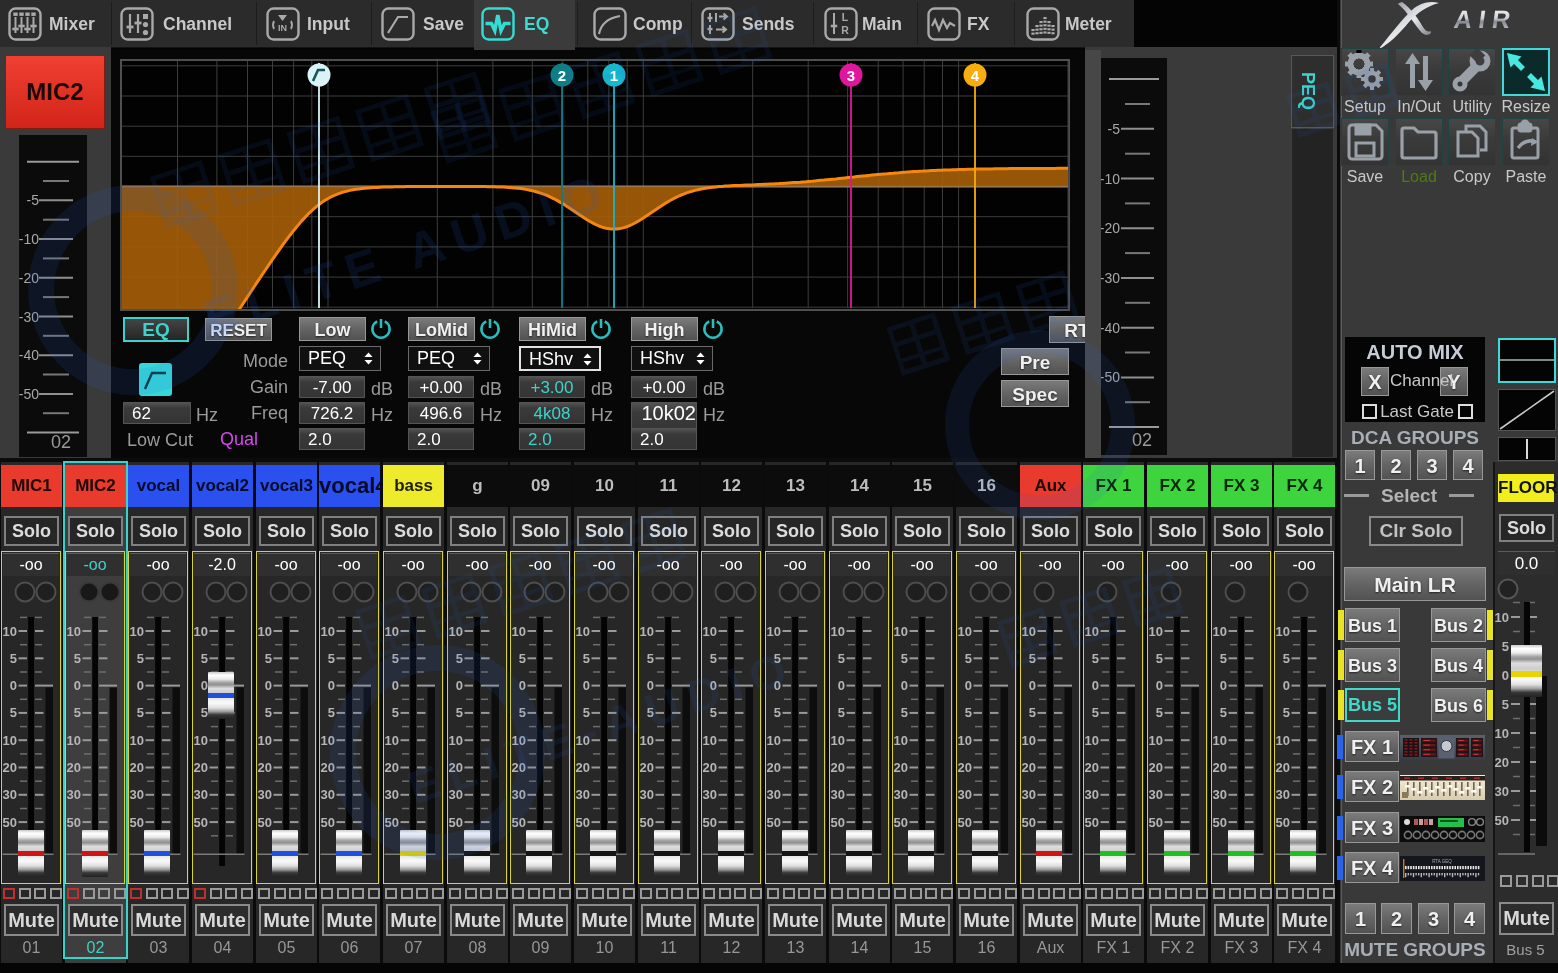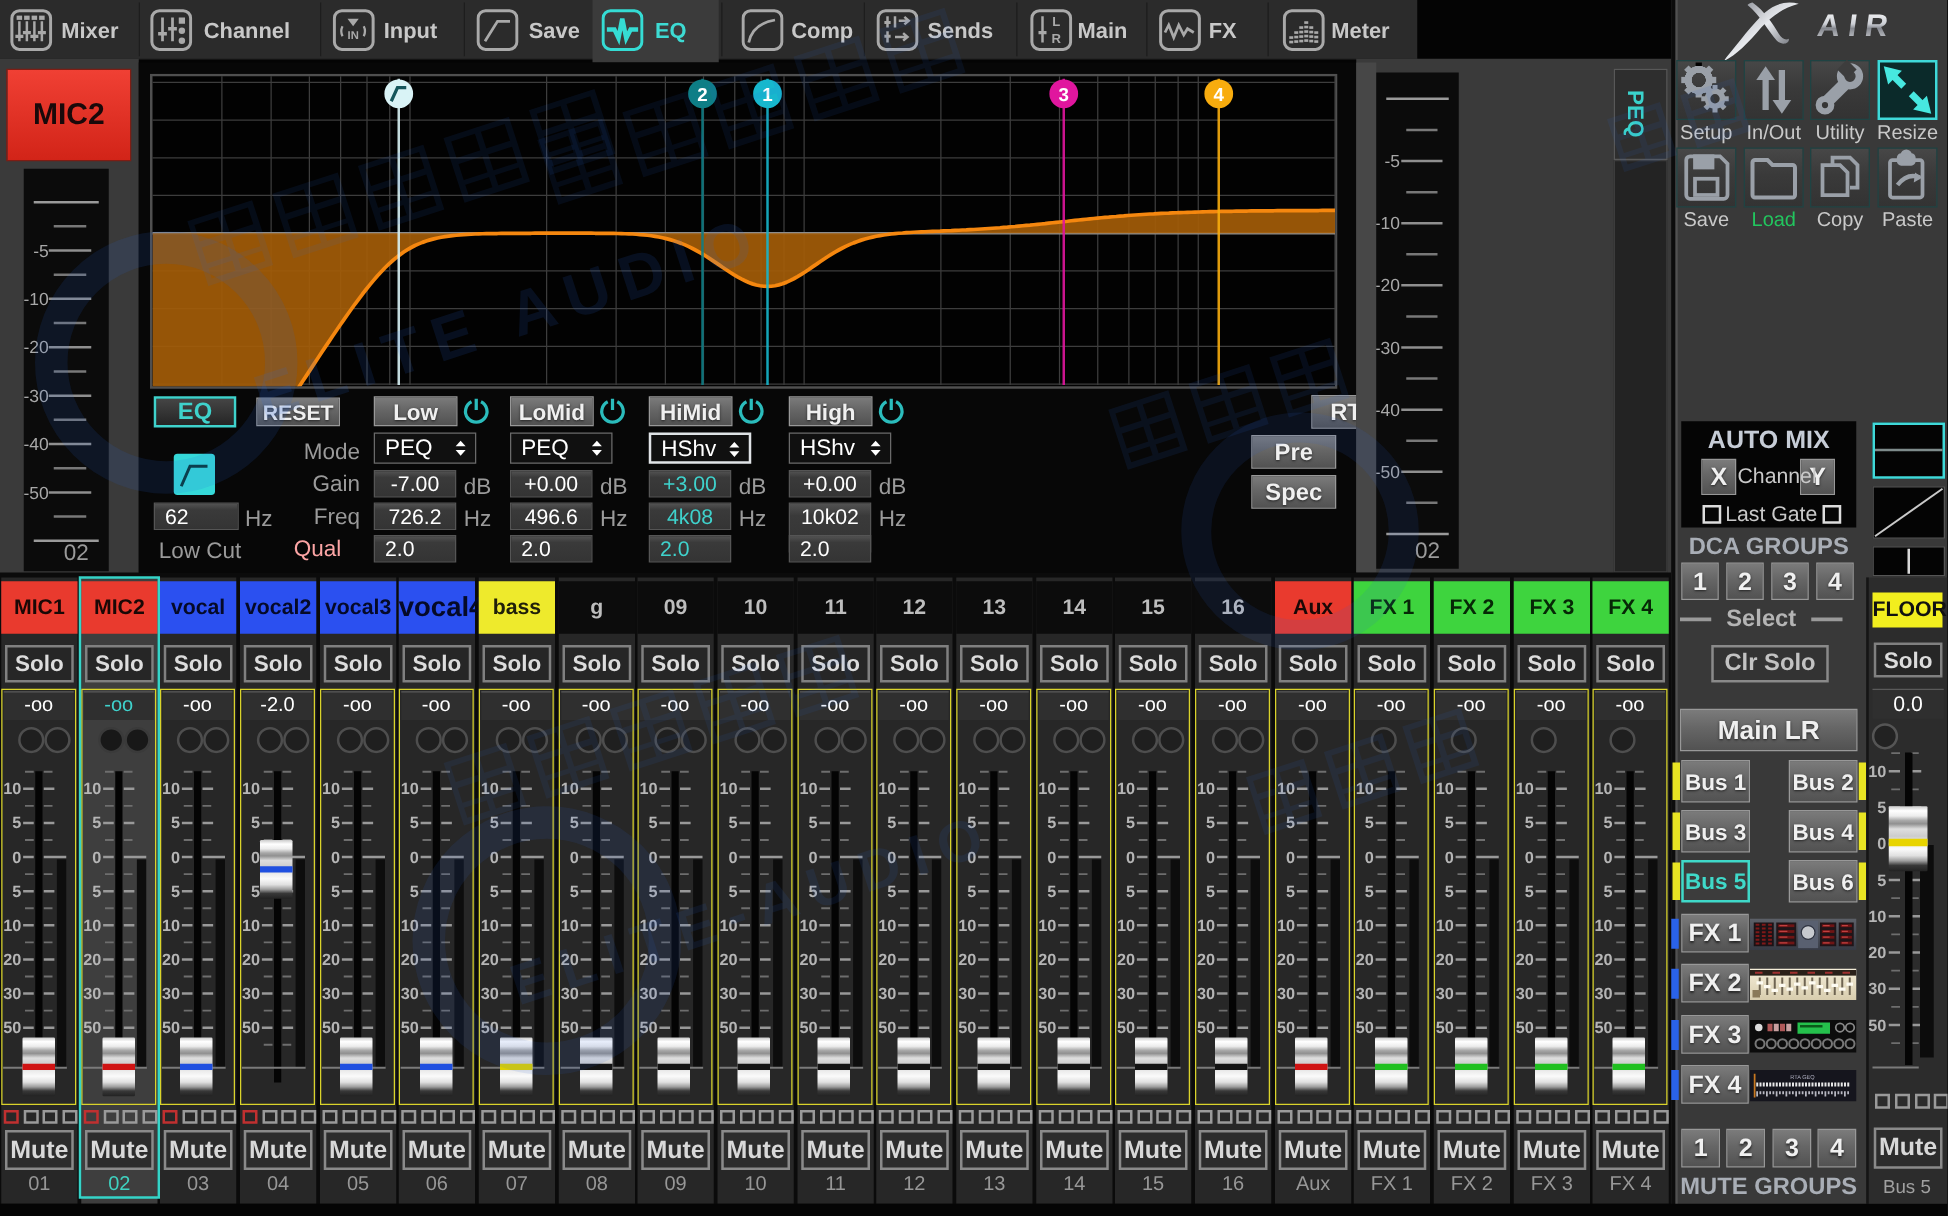--- a/index.html
+++ b/index.html
@@ -234,21 +234,21 @@
     <line x1="11" y1="1" x2="11" y2="10" stroke="#2bbcbc" stroke-width="2.6"></line>
   </svg>
 <div class="abs gbtn" style="left:631px;top:317px;width:67px;height:24px;font-size:18px;line-height:24px">High</div>
 <svg class="abs" style="left:702px;top:318px" width="22" height="22" viewBox="0 0 22 22">
     <path d="M7.2 3.4 A8.6 8.6 0 1 0 14.8 3.4" fill="none" stroke="#2bbcbc" stroke-width="2.6"></path>
     <line x1="11" y1="1" x2="11" y2="10" stroke="#2bbcbc" stroke-width="2.6"></line>
   </svg>
 <div class="abs" style="left:220px;top:351px;width:68px;text-align:right;color:#9a9a9a;font-size:18px">Mode</div>
 <div class="abs" style="left:220px;top:377px;width:68px;text-align:right;color:#9a9a9a;font-size:18px">Gain</div>
 <div class="abs" style="left:220px;top:403px;width:68px;text-align:right;color:#9a9a9a;font-size:18px">Freq</div>
-<div class="abs" style="left:220px;top:429px;width:68px;text-align:center;color:#fca5a5;font-size:18px">Qual</div>
+<div class="abs" style="left:220px;top:429px;width:68px;text-align:left;color:#d946ef;font-size:18px">Qual</div>
 <div class="abs" style="left:299px;top:346px;width:82px;height:25px;background:#101010;border:1px solid #6a6a6a;box-sizing:border-box;color:#fff;font-size:18px;line-height:22px;padding-left:8px">PEQ<svg class="abs" style="right:6px;top:4px" width="11" height="15" viewBox="0 0 11 15">
       <path d="M1.5 6 L5.5 1.5 L9.5 6 Z" fill="#fff"></path>
       <path d="M1.5 9 L5.5 13.5 L9.5 9 Z" fill="#fff"></path>
     </svg></div>
 <div class="abs" style="left:408px;top:346px;width:82px;height:25px;background:#101010;border:1px solid #6a6a6a;box-sizing:border-box;color:#fff;font-size:18px;line-height:22px;padding-left:8px">PEQ<svg class="abs" style="right:6px;top:4px" width="11" height="15" viewBox="0 0 11 15">
       <path d="M1.5 6 L5.5 1.5 L9.5 6 Z" fill="#fff"></path>
       <path d="M1.5 9 L5.5 13.5 L9.5 9 Z" fill="#fff"></path>
     </svg></div>
 <div class="abs" style="left:519px;top:346px;width:82px;height:25px;background:#101010;border:2px solid #dfe3e6;box-sizing:border-box;color:#fff;font-size:18px;line-height:22px;padding-left:8px">HShv<svg class="abs" style="right:6px;top:4px" width="11" height="15" viewBox="0 0 11 15">
       <path d="M1.5 6 L5.5 1.5 L9.5 6 Z" fill="#fff"></path>
@@ -265,21 +265,21 @@
 <div class="abs vb" style="left:519px;top:376px;width:66px;height:22px;text-align:center;color:#3fd2cc;font-size:17px">+3.00</div>
 <div class="abs" style="left:591px;top:379px;color:#9a9a9a;font-size:18px">dB</div>
 <div class="abs vb" style="left:631px;top:376px;width:66px;height:22px;text-align:center;color:#fff;font-size:17px">+0.00</div>
 <div class="abs" style="left:703px;top:379px;color:#9a9a9a;font-size:18px">dB</div>
 <div class="abs vb" style="left:299px;top:402px;width:66px;height:22px;text-align:center;color:#fff;font-size:17px">726.2</div>
 <div class="abs" style="left:371px;top:405px;color:#9a9a9a;font-size:18px">Hz</div>
 <div class="abs vb" style="left:408px;top:402px;width:66px;height:22px;text-align:center;color:#fff;font-size:17px">496.6</div>
 <div class="abs" style="left:480px;top:405px;color:#9a9a9a;font-size:18px">Hz</div>
 <div class="abs vb" style="left:519px;top:402px;width:66px;height:22px;text-align:center;color:#3fd2cc;font-size:17px">4k08</div>
 <div class="abs" style="left:591px;top:405px;color:#9a9a9a;font-size:18px">Hz</div>
-<div class="abs vb" style="left:631px;top:402px;width:66px;height:40px;text-align:center;color:#fff;font-size:17px">10k02</div>
+<div class="abs vb" style="left:631px;top:402px;width:66px;height:40px;text-align:right;color:#fff;font-size:20px">10k02</div>
 <div class="abs" style="left:703px;top:405px;color:#9a9a9a;font-size:18px">Hz</div>
 <div class="abs vb" style="left:299px;top:428px;width:66px;height:22px;text-align:left;padding-left:8px;color:#fff;font-size:17px">2.0</div>
 <div class="abs vb" style="left:408px;top:428px;width:66px;height:22px;text-align:left;padding-left:8px;color:#fff;font-size:17px">2.0</div>
 <div class="abs vb" style="left:519px;top:428px;width:66px;height:22px;text-align:left;padding-left:8px;color:#3fd2cc;font-size:17px">2.0</div>
 <div class="abs vb" style="left:631px;top:428px;width:66px;height:22px;text-align:left;padding-left:8px;color:#fff;font-size:17px">2.0</div>
 <div class="abs" style="left:139px;top:363px;width:33px;height:33px;background:#35d8d8;border-radius:3px"></div>
 <svg class="abs" style="left:139px;top:363px" width="33" height="33" viewBox="0 0 33 33">
     <path d="M6 26 L13 10 L27 10" stroke="#083a3a" stroke-width="2.4" fill="none"></path>
   </svg>
 <div class="abs vb" style="left:123px;top:402px;width:68px;height:22px;text-align:left;padding-left:8px;color:#fff;font-size:17px">62</div>
@@ -1763,21 +1763,21 @@
       <rect x="15" y="7" width="14" height="9" fill="#9aa0a8"></rect>
     </g>
   </svg>
 <div class="abs" style="left:1333px;top:168px;width:64px;text-align:center;color:#c9c9c9;font-size:16px">Save</div>
 <div class="abs" style="left:1395px;top:118px;width:48px;height:48px;background:linear-gradient(#474747 0%,#3a3a3a 45%,#333 100%);border:1px solid #1f4343;box-sizing:border-box"></div>
 <svg class="abs" style="left:1395px;top:118px" width="48" height="48" viewBox="0 0 48 48">
     <g fill="none" stroke="#9aa0a8" stroke-width="3.2">
       <path d="M7 38 V12 a2 2 0 0 1 2-2 h10 l4 4 h16 a2 2 0 0 1 2 2 v22 a2 2 0 0 1 -2 2 h-30 a2 2 0 0 1 -2-2 Z"></path>
     </g>
   </svg>
-<div class="abs" style="left:1387px;top:168px;width:64px;text-align:center;color:#22c55e;font-size:16px">Load</div>
+<div class="abs" style="left:1387px;top:168px;width:64px;text-align:center;color:#4d7c0f;font-size:16px">Load</div>
 <div class="abs" style="left:1448px;top:118px;width:48px;height:48px;background:linear-gradient(#474747 0%,#3a3a3a 45%,#333 100%);border:1px solid #1f4343;box-sizing:border-box"></div>
 <svg class="abs" style="left:1448px;top:118px" width="48" height="48" viewBox="0 0 48 48">
     <g fill="none" stroke="#9aa0a8" stroke-width="3">
       <path d="M10 14 h14 l6 6 v18 h-20 Z"></path>
       <path d="M18 14 v-6 h14 l6 6 v18 h-6"></path>
     </g>
   </svg>
 <div class="abs" style="left:1440px;top:168px;width:64px;text-align:center;color:#c9c9c9;font-size:16px">Copy</div>
 <div class="abs" style="left:1502px;top:118px;width:48px;height:48px;background:linear-gradient(#474747 0%,#3a3a3a 45%,#333 100%);border:1px solid #1f4343;box-sizing:border-box"></div>
 <svg class="abs" style="left:1502px;top:118px" width="48" height="48" viewBox="0 0 48 48">

